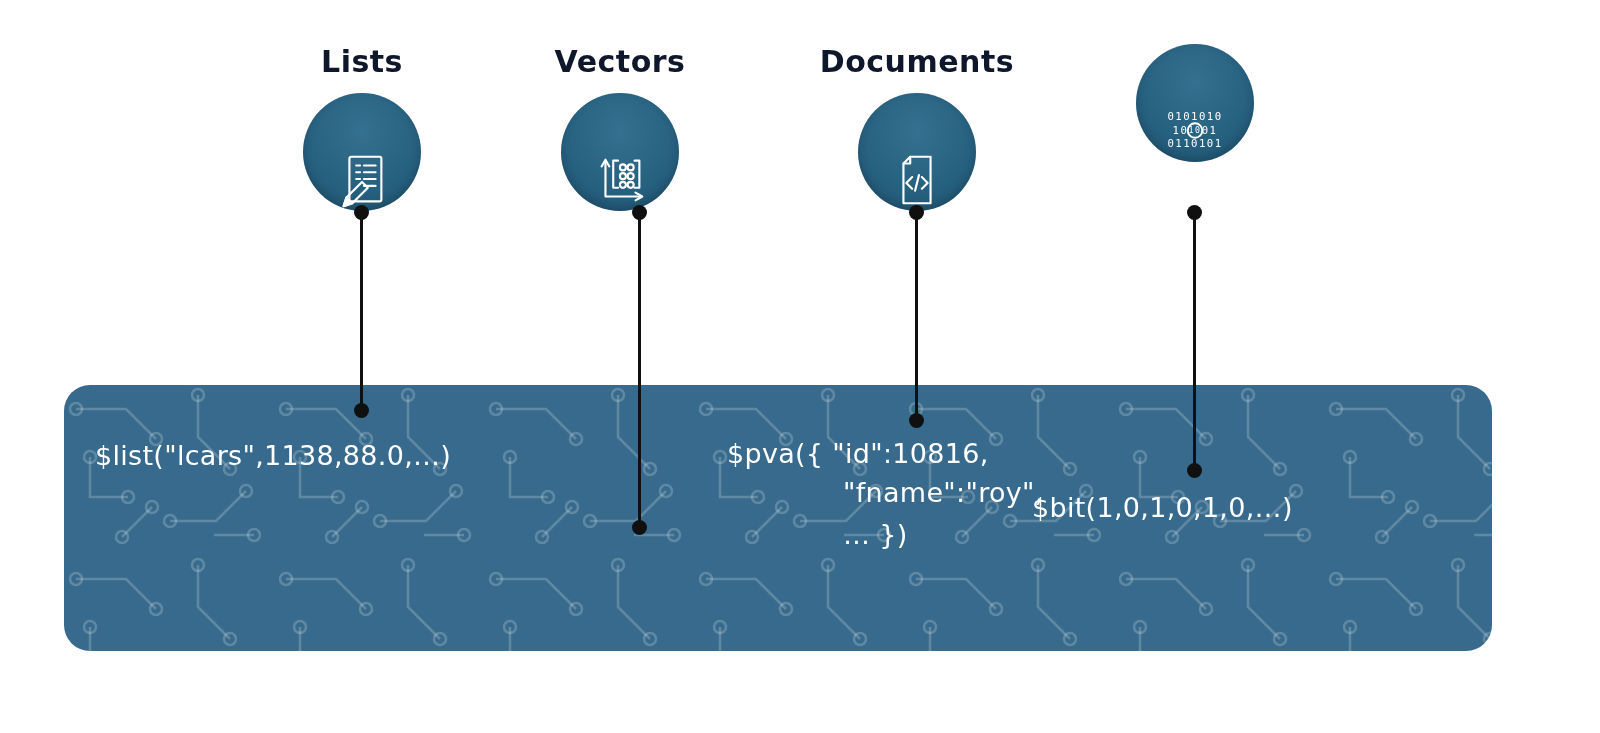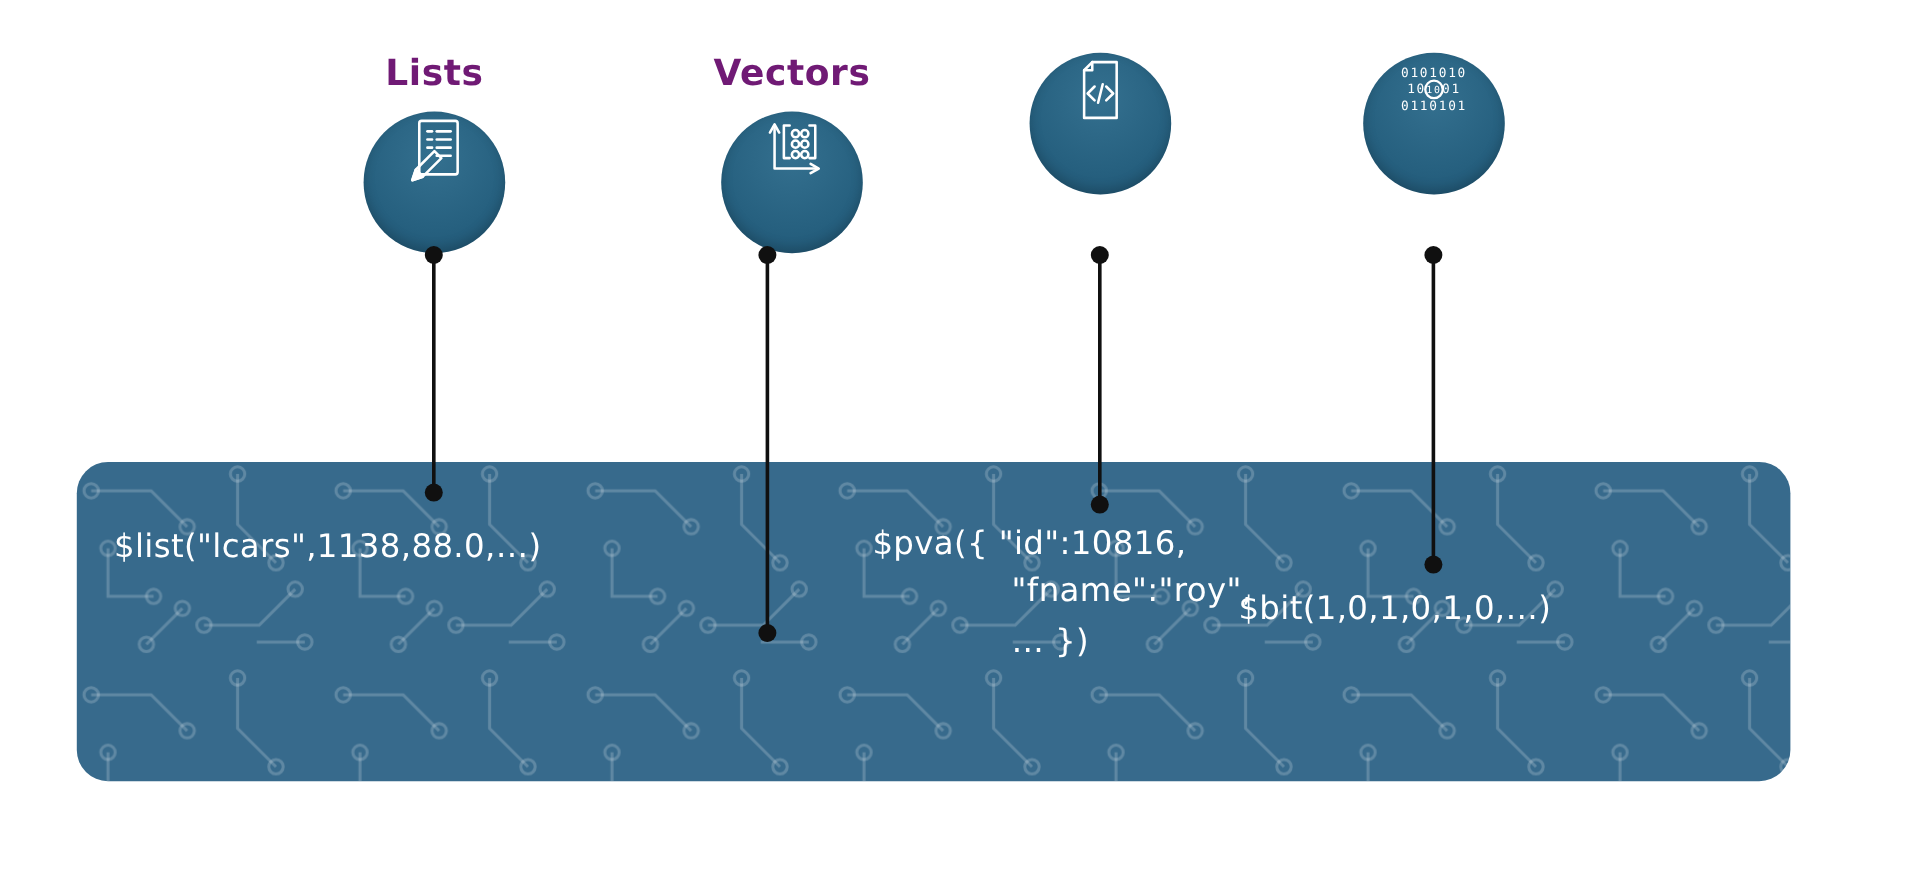--- a/index.html
+++ b/index.html
@@ -20,31 +20,31 @@
     top: 44px;
     width: 240px;
     display: flex;
     flex-direction: column;
     align-items: center;
     z-index: 3;
   }
   .cat-label {
     font-size: 30px;
     font-weight: bold;
-    color: #701a75;
+    color: #0f172a;
     margin-bottom: 14px;
     letter-spacing: 0.5px;
   }
   .circle {
     width: 118px;
     height: 118px;
     border-radius: 50%;
     background: radial-gradient(circle at 50% 32%, #34708f, #26607f 62%, #1f5472);
     display: flex;
-    align-items: flex-start;
+    align-items: flex-end;
     justify-content: center;
     box-shadow: inset 0 -4px 10px rgba(0,0,0,0.18);
   }
 
   
   .connector {
     position: absolute;
     width: 3px;
     background: #101010;
     z-index: 4;
@@ -114,40 +114,41 @@
           <path d="M34 24 h12"></path>
         <path d="M26 31 h4"></path>
           <path d="M34 31 h12"></path>
         <path d="M34 38 h12"></path>
         <path d="M32 34 l6 6 -16 16 -9 3 3 -9 z"></path>
         <path d="M13 59 l3 -9 6 6 z" fill="#ffffff"></path>
       </svg>
     </div>
   </div>
 
-  <div class="column" style="left:540px;">
+  <div class="column" style="left:500px;">
     <div class="cat-label">Vectors</div>
     <div class="circle">
       <svg class="icon-svg" width="62" height="62" viewBox="0 0 64 64" fill="none" stroke="#ffffff" stroke-width="2.2" stroke-linecap="round" stroke-linejoin="round">
         <path d="M17 13 V49 H53"></path>
         <path d="M13 18 L17 11 L21 18"></path>
         <path d="M48 45 L55 49 L48 53"></path>
         <path d="M30 12 h-5 v28 h5"></path>
         <path d="M47 12 h5 v28 h-5"></path>
         <circle cx="35" cy="19" r="3.1"></circle>
           <circle cx="43" cy="19" r="3.1"></circle>
         <circle cx="35" cy="28" r="3.1"></circle>
           <circle cx="43" cy="28" r="3.1"></circle>
         <circle cx="35" cy="37" r="3.1"></circle>
           <circle cx="43" cy="37" r="3.1"></circle>
       </svg>
     </div>
   </div>
 
   <div class="column" style="left:797px;">
+    <div class="cat-label">Documents</div>
     <div class="circle">
       <svg class="icon-svg" width="62" height="62" viewBox="0 0 64 64" fill="none" stroke="#ffffff" stroke-width="2.2" stroke-linecap="round" stroke-linejoin="round">
         <path d="M25 8 H46 V56 H18 V15 Z"></path>
         <path d="M25 8 V15 H18"></path>
         <path d="M27 29 l-6 6 6 6"></path>
         <path d="M37 29 l6 6 -6 6"></path>
         <path d="M34 27 l-4 16"></path>
       </svg>
     </div>
   </div>

